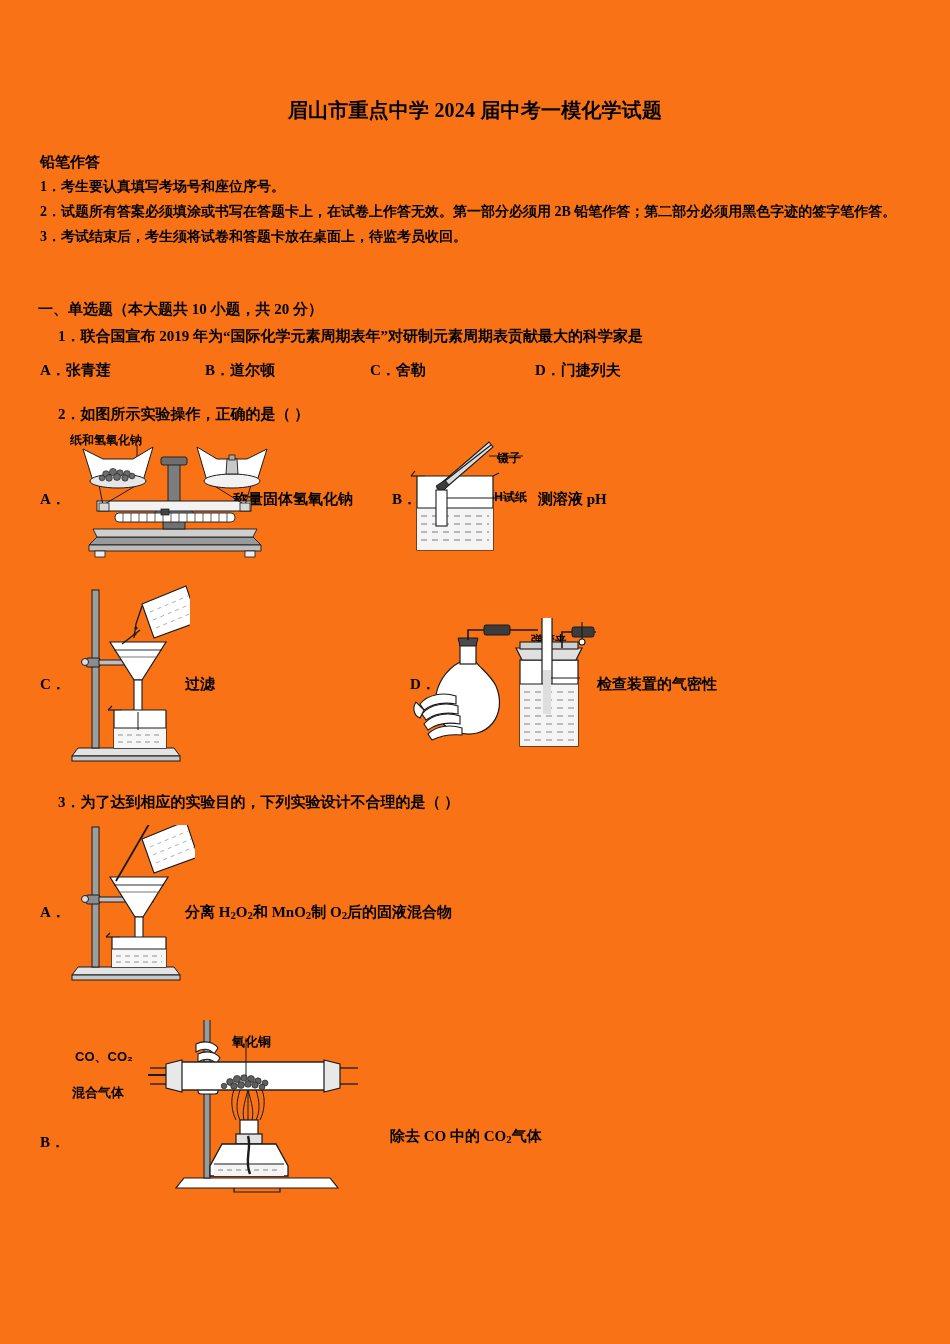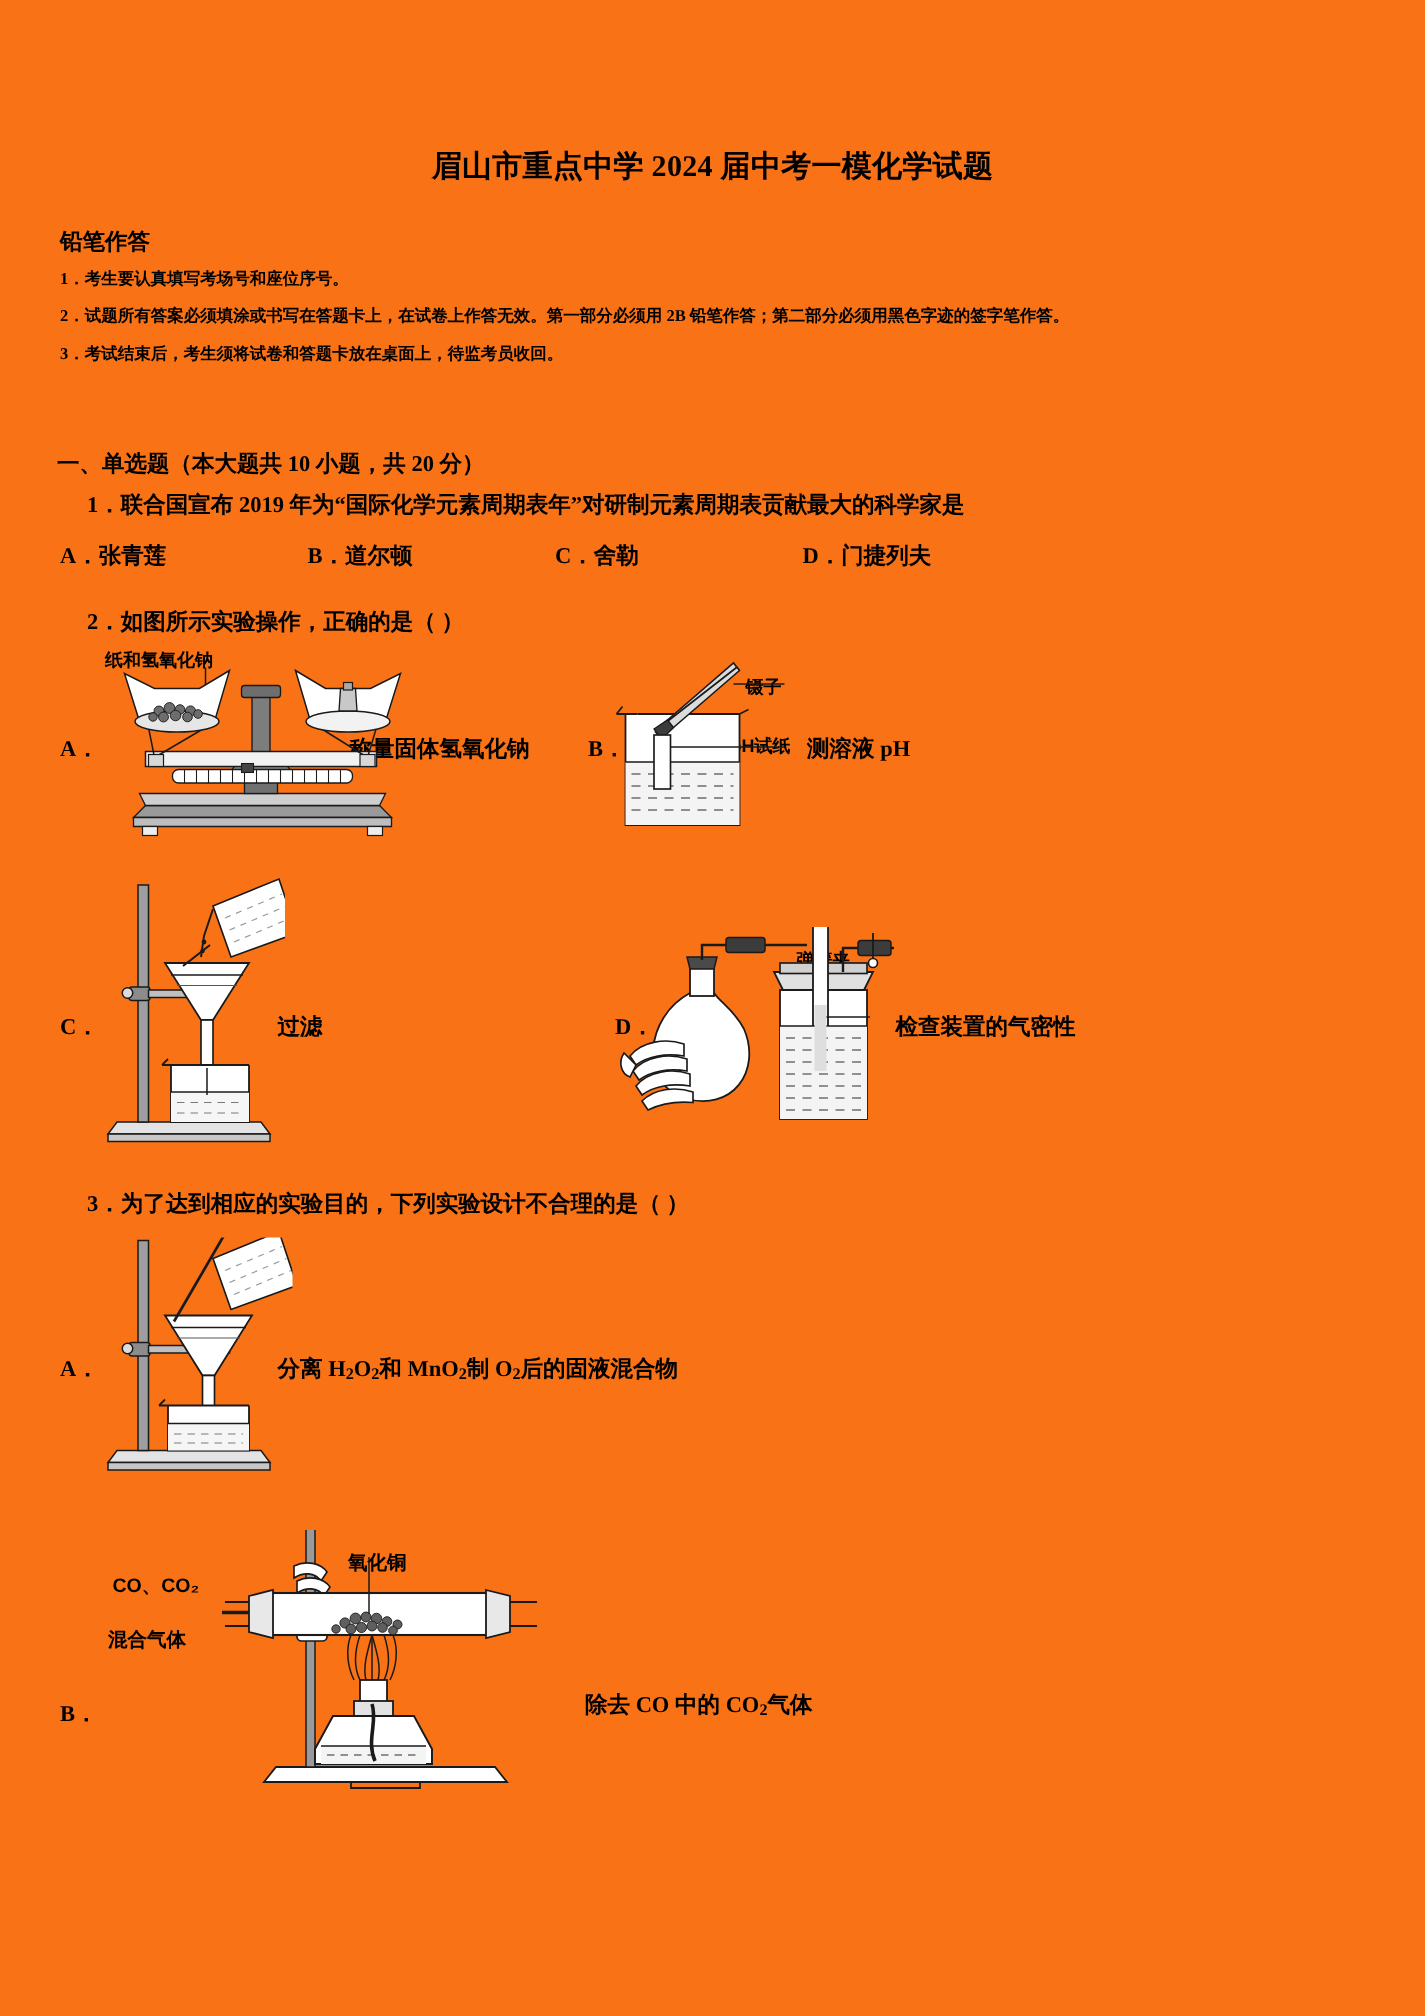--- a/index.html
+++ b/index.html
@@ -35,21 +35,21 @@
     position: absolute;
     left: 40px; top: 150px;
     width: 880px;
   }
   .notice-head {
     font-size: 15px;
     font-weight: bold;
     line-height: 24px;
   }
   .notice-line {
-    font-size: 11px;
+    font-size: 14px;
     font-weight: bold;
     line-height: 25px;
   }
   .section-head {
     position: absolute;
     left: 38px; top: 300px;
     font-size: 15px;
     font-weight: bold;
   }
   .q-line {

